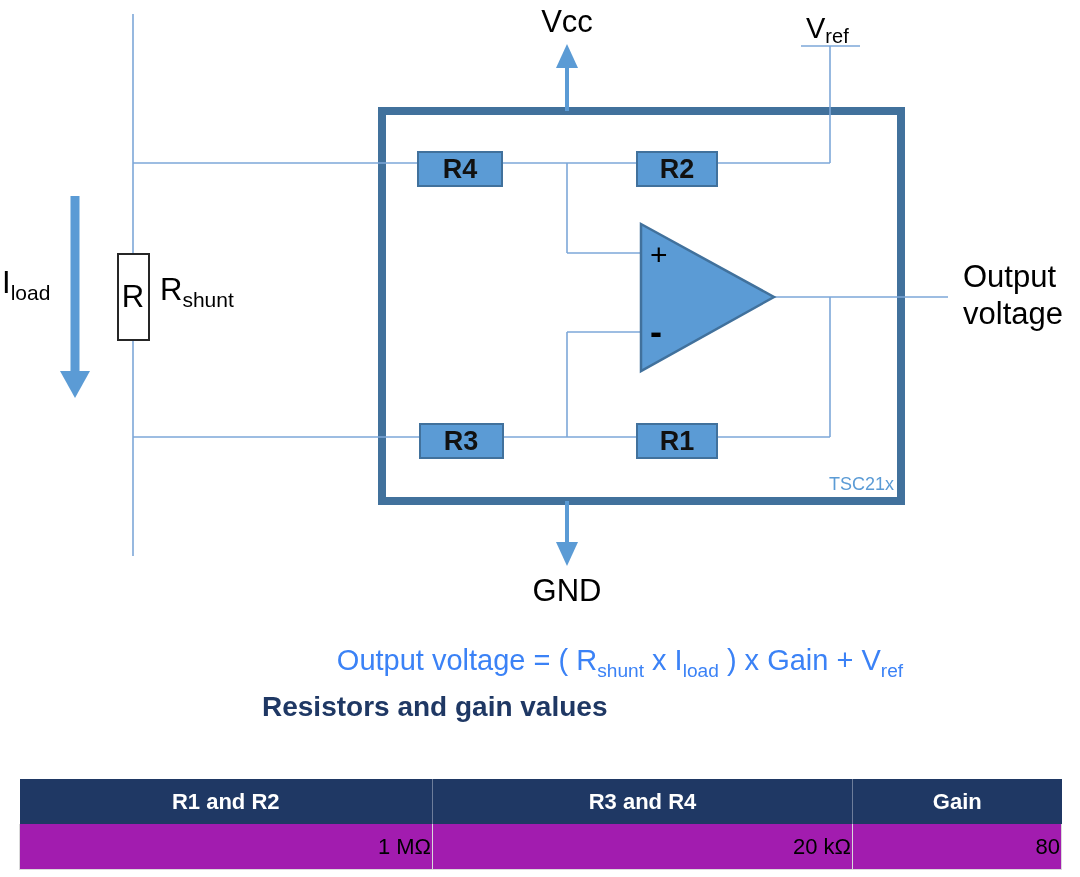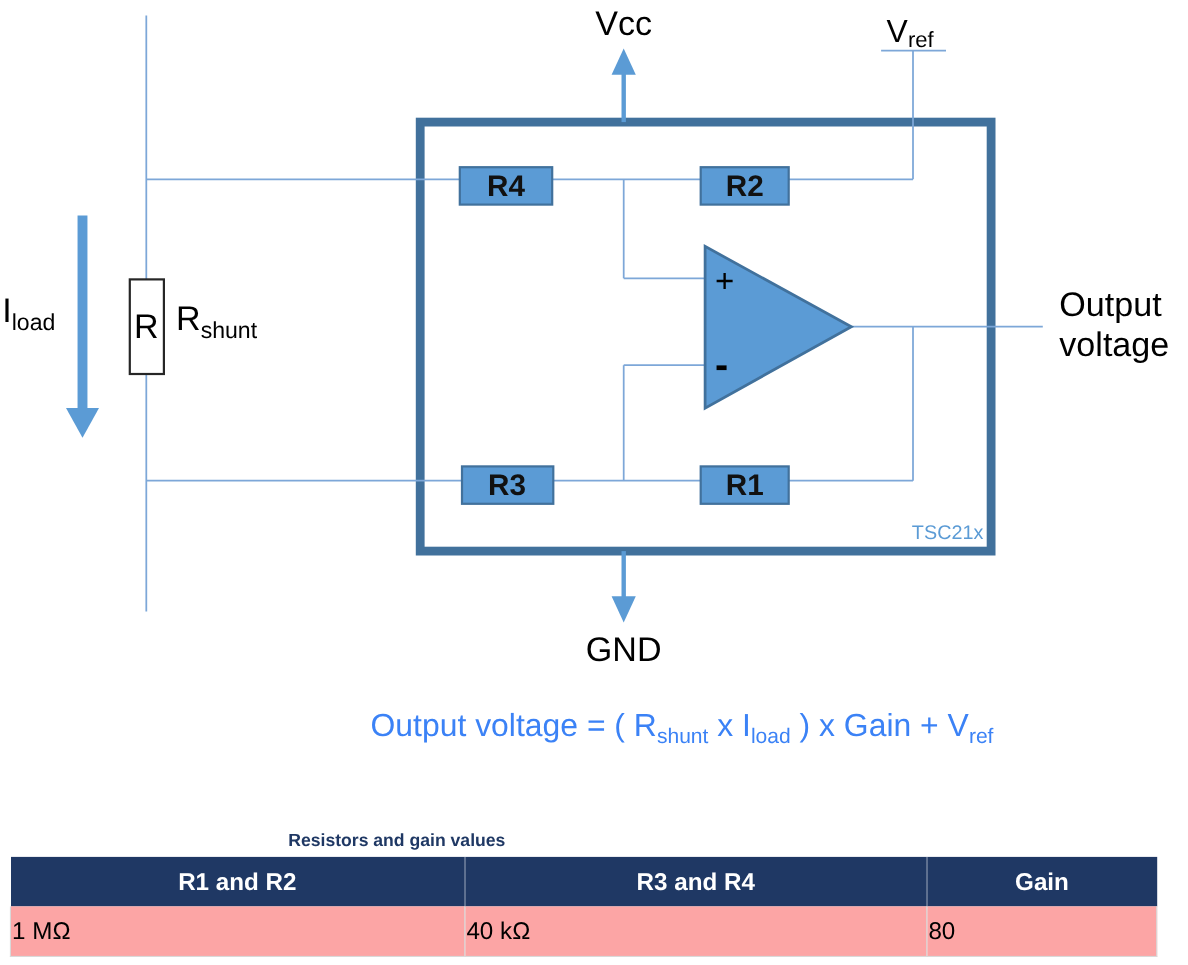--- a/index.html
+++ b/index.html
@@ -29,35 +29,35 @@
 
   
   .formula{
     position:absolute;top:644px;left:160px;width:920px;
     text-align:center;font-size:29px;color:#3b82f6;white-space:nowrap;
   }
   .formula sub{font-size:0.66em;}
 
   
   .table-title{
-    position:absolute;top:756px;left:262px;
-    font-size:16px;font-weight:bold;color:#1f3864;
+    position:absolute;top:691px;left:262px;
+    font-size:28px;font-weight:bold;color:#1f3864;
   }
   .values-table{
-    position:absolute;top:779px;left:9px;width:1042px;
+    position:absolute;top:779px;left:19px;width:1042px;
     border-collapse:collapse;table-layout:fixed;
   }
   .values-table th{
     background:#1f3864;color:#ffffff;font-weight:bold;font-size:22px;
     height:43px;text-align:center;border-left:1px solid rgba(255,255,255,0.35);
   }
   .values-table th:first-child{border-left:none;}
   .values-table td{
-    background:#fca5a5;color:#000000;font-size:22px;height:43px;
-    text-align:left;border:1px solid #d9d9d9;border-top:none;
+    background:#a21caf;color:#000000;font-size:22px;height:43px;
+    text-align:right;border:1px solid #d9d9d9;border-top:none;
   }
 </style>
 </head>
 <body>
 
 <svg class="diagram" width="1080" height="620" viewBox="0 0 1080 620">
 
   <rect class="ic-box" x="382" y="111" width="519" height="390"></rect>
 
   <g>
@@ -158,17 +158,17 @@
   <thead>
     <tr>
       <th>R1 and R2</th>
       <th>R3 and R4</th>
       <th>Gain</th>
     </tr>
   </thead>
   <tbody>
     <tr>
       <td>1 MΩ</td>
-      <td>40 kΩ</td>
+      <td>20 kΩ</td>
       <td>80</td>
     </tr>
   </tbody>
 </table>
 
 </body></html>

